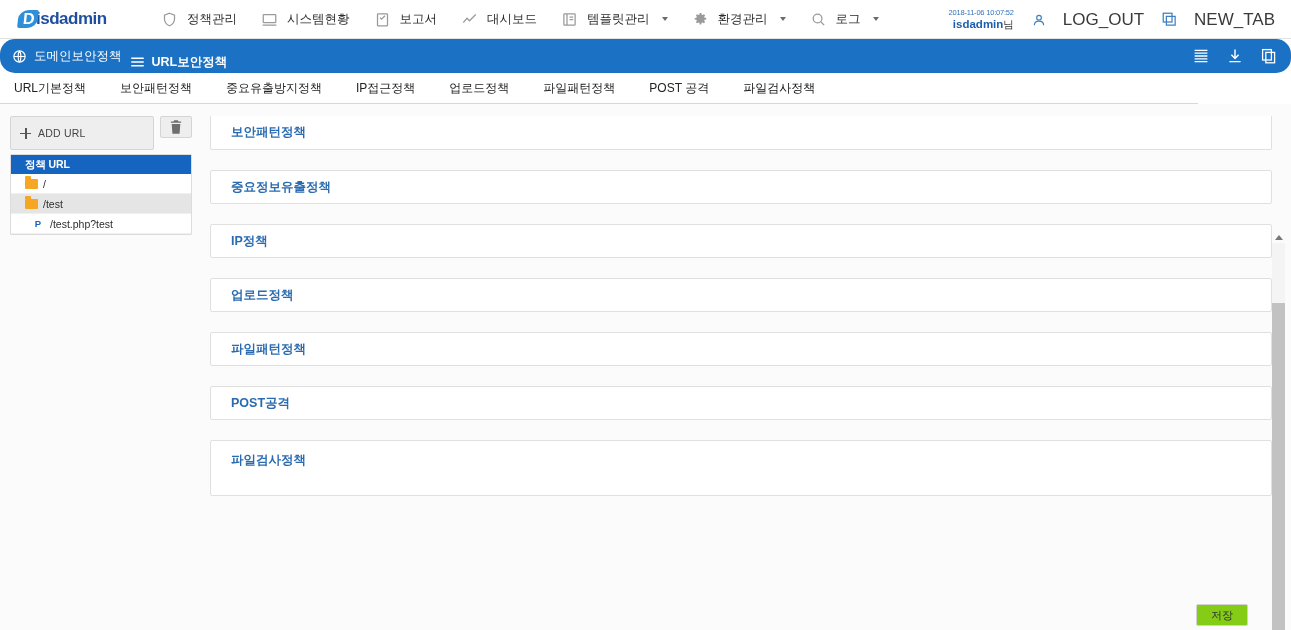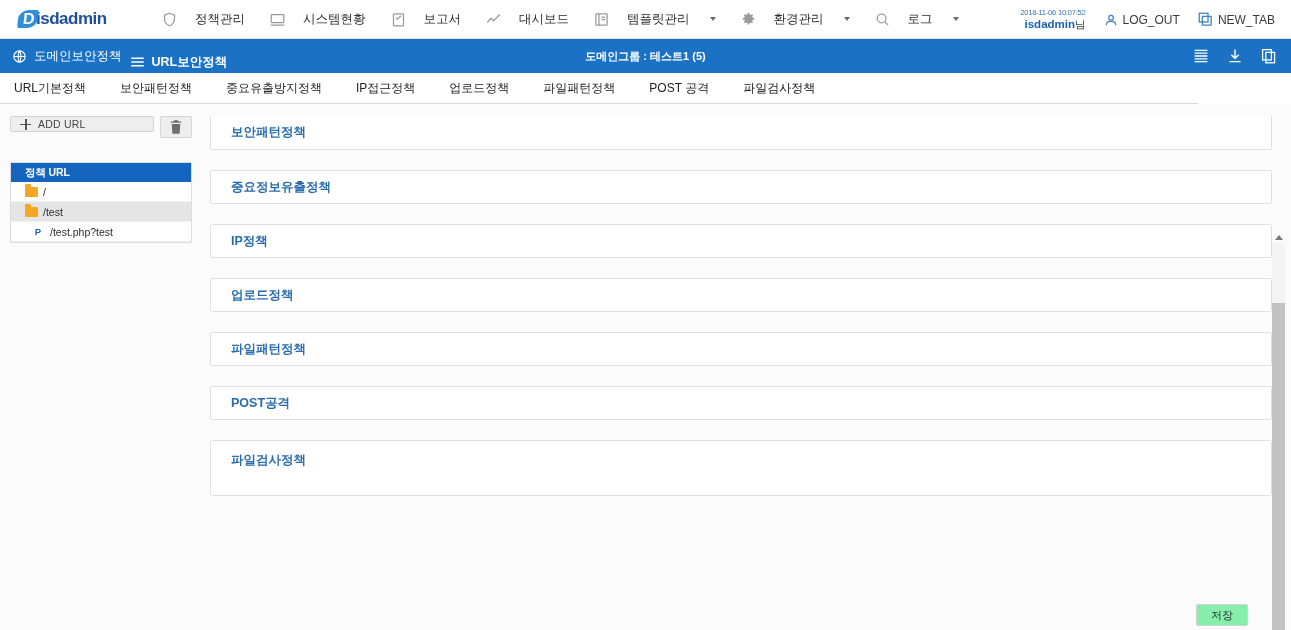--- a/index.html
+++ b/index.html
@@ -24,48 +24,48 @@
     letter-spacing: -0.5px; line-height: 1;
   }
   .logo-d {
     display: inline-block; color: #ffffff; background: #2f8fd8;
     border-radius: 50% 10% 50% 10%; padding: 1px 4px 1px 5px;
     font-size: 16px; font-weight: bold; margin-right: -2px;
     transform: skewX(-6deg);
   }
   #main-nav { display: flex; align-items: center; margin-left: 36px; }
   .nav-item {
-    display: flex; align-items: center; gap: 18px;
+    display: flex; align-items: center; gap: 10px;
     margin-right: 25px; font-size: 12.5px; color: #2b2b2b;
     cursor: pointer; white-space: nowrap;
   }
   .nav-icon { display: inline-flex; width: 15px; height: 15px; color: #9a9a9a; }
   .nav-caret {
     width: 0; height: 0; border-left: 3.5px solid transparent;
     border-right: 3.5px solid transparent; border-top: 4px solid #6b6b6b;
     margin-left: 2px;
   }
   #header-right {
     position: absolute; right: 16px; top: 0; height: 39px;
     display: flex; align-items: center; gap: 18px;
   }
   #session-box { text-align: right; line-height: 1.25; }
   #session-time { font-size: 7.5px; color: #3572b5; letter-spacing: -0.2px; }
   #session-user { font-size: 11.5px; color: #1b5fae; font-weight: bold; }
   #session-user .suffix { font-weight: normal; color: #333; font-size: 10.5px; }
   .hdr-btn {
-    display: flex; align-items: center; gap: 5px;
-    font-size: 12px; color: #3a3a3a; cursor: pointer; white-space: nowrap;
+    display: flex; align-items: center; gap: 17px;
+    font-size: 17px; color: #3a3a3a; cursor: pointer; white-space: nowrap;
   }
   .hdr-btn svg { color: #3e7fc1; }
 
   
   #sub-header {
     height: 34px; width: 1291px; background: #1b72c4;
-    display: flex; align-items: center; position: relative; color: #fff;
+    display: flex; align-items: center; position: relative; color: #fff; border-radius: 15px;
   }
   #crumb-left { display: flex; align-items: center; margin-left: 12px; gap: 8px; }
   .crumb-item { display: flex; align-items: center; gap: 7px; font-size: 12.5px; cursor: pointer; }
   .crumb-item.active { font-weight: bold; margin-top: 12px; }
   #domain-group-label {
     position: absolute; left: 0; right: 0; text-align: center;
     font-size: 11px; font-weight: bold; pointer-events: none;
   }
   #sub-icons {
     position: absolute; right: 14px; top: 0; height: 34px;
@@ -91,41 +91,41 @@
     background: #fbfbfb;
   }
 
   
   #sidebar {
     position: absolute; left: 10px; top: 12px;
     width: 182px;
   }
   #sidebar-toolbar { display: flex; gap: 6px; }
   #add-url-btn {
-    flex: 1; height: 16px; background: #eeeeee; border: 1px solid #d5d5d5;
+    flex: 1; height: 34px; background: #eeeeee; border: 1px solid #d5d5d5;
     border-radius: 2px; display: flex; align-items: center;
     font-size: 10.5px; color: #454545; cursor: pointer; padding-left: 9px;
     letter-spacing: 0.2px;
   }
   .plus-icon {
     display: inline-block; width: 11px; height: 11px; position: relative;
     margin-right: 7px;
   }
   .plus-icon:before, .plus-icon:after {
     content: ""; position: absolute; background: #555;
   }
   .plus-icon:before { left: 5px; top: 0; width: 1.5px; height: 11px; }
   .plus-icon:after { top: 5px; left: 0; height: 1.5px; width: 11px; }
   #delete-url-btn {
     width: 32px; height: 22px; background: #eeeeee; border: 1px solid #d5d5d5;
     border-radius: 2px; display: flex; align-items: center; justify-content: center;
     cursor: pointer;
   }
   #url-tree {
-    margin-top: 24px; border: 1px solid #dcdcdc; background: #fff;
+    margin-top: 4px; border: 1px solid #dcdcdc; background: #fff;
     border-radius: 1px; overflow: hidden;
   }
   #tree-header {
     background: #1565c0; color: #fff; font-size: 10.5px; font-weight: bold;
     height: 19px; display: flex; align-items: center; padding-left: 14px;
     letter-spacing: -0.1px;
   }
   .tree-row {
     height: 20px; display: flex; align-items: center;
     font-size: 10.5px; color: #2d2d2d; cursor: pointer;
@@ -187,21 +187,21 @@
   .acc-section.first { border-top: none; border-radius: 0 0 2px 2px; }
   .acc-section.tall { height: 56px; align-items: flex-start; padding-top: 11px; margin-bottom: 0; }
 
   
   #policy-table {
     position: absolute; left: 210px; top: 495px; width: 1062px;
   }
   #save-row { height: 33px; position: relative; }
   #save-btn {
     position: absolute; right: 24px; top: 5px;
-    width: 52px; height: 22px; background: #86efac; border: 1px solid #d2d2d2;
+    width: 52px; height: 22px; background: #84cc16; border: 1px solid #d2d2d2;
     border-radius: 2px; font-size: 11px; color: #333; cursor: pointer;
     display: flex; align-items: center; justify-content: center;
   }
 
   
   #right-scroll {
     position: absolute; right: 6px; top: 128px;
     width: 13px; height: 487px;
   }
   .sb-arrow {
@@ -324,21 +324,20 @@
         </svg>
       <span>도메인보안정책</span>
     </div>
     <div class="crumb-item active">
       <svg width="15" height="12" viewBox="0 0 24 18" stroke="#ffffff" stroke-width="2.2">
           <path d="M2 3h20M2 9h20M2 15h20"></path>
         </svg>
       <span>URL보안정책</span>
     </div>
   </div>
-  <div id="domain-group-label">도메인그룹 : 테스트1 (5)</div>
   <div id="sub-icons">
     <span class="sub-icon">
       <svg width="16" height="16" viewBox="0 0 20 20" stroke="#ffffff" stroke-width="1.6">
           <path d="M2 3h16M2 6.5h16M2 10h16M2 13.5h16M2 17h16"></path>
         </svg>
     </span>
     <span class="sub-icon">
       <svg width="16" height="16" viewBox="0 0 20 20" fill="none" stroke="#ffffff" stroke-width="1.8">
           <path d="M10 2v10M5.5 8.5L10 13l4.5-4.5M3 17h14"></path>
         </svg>

